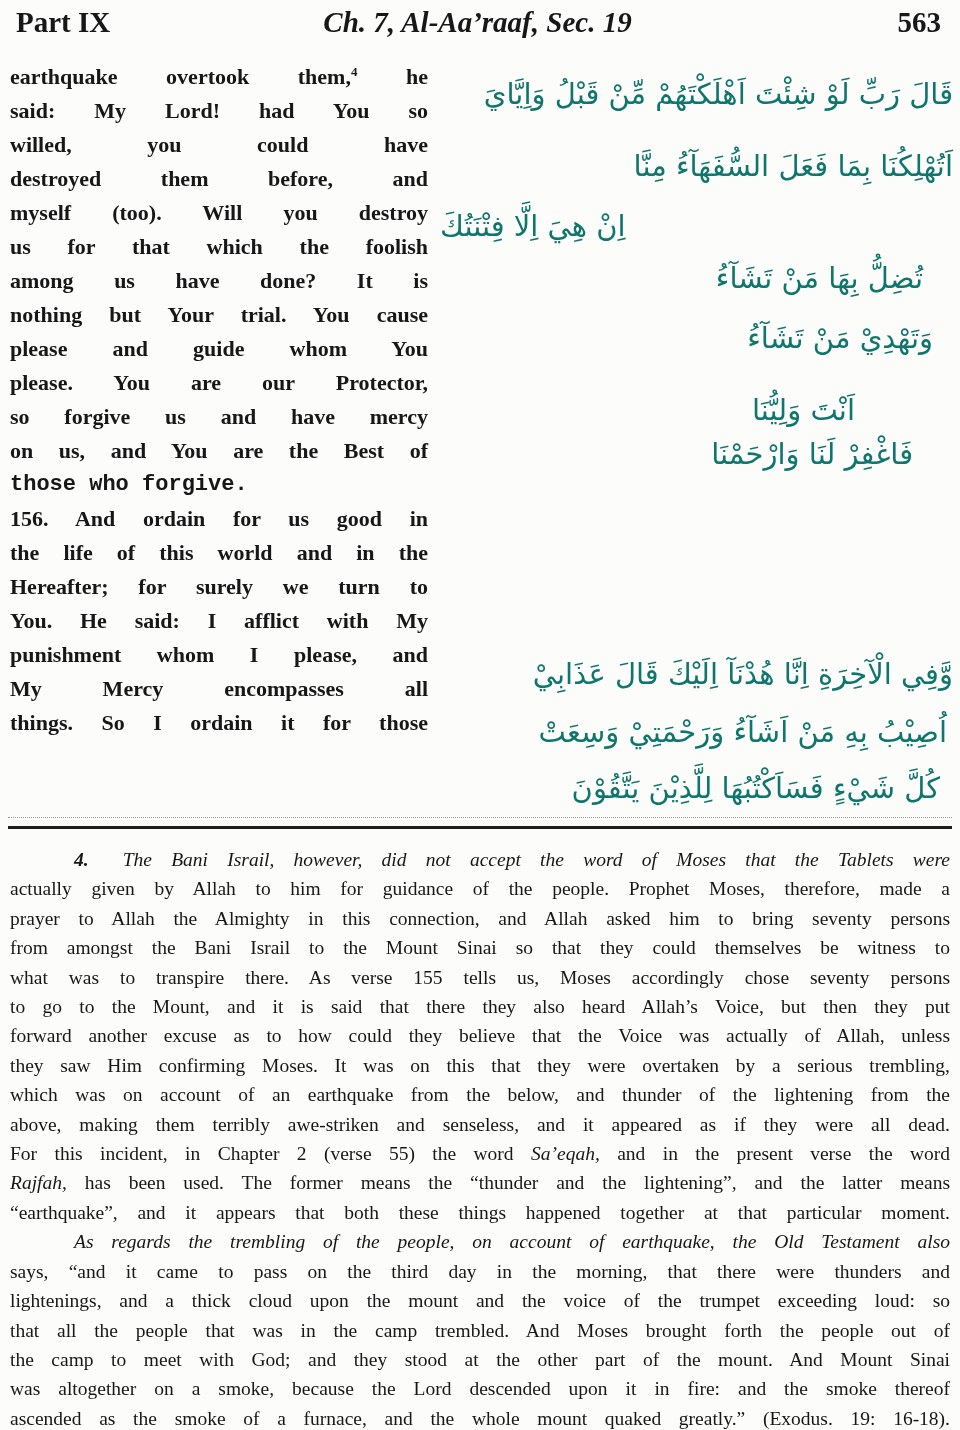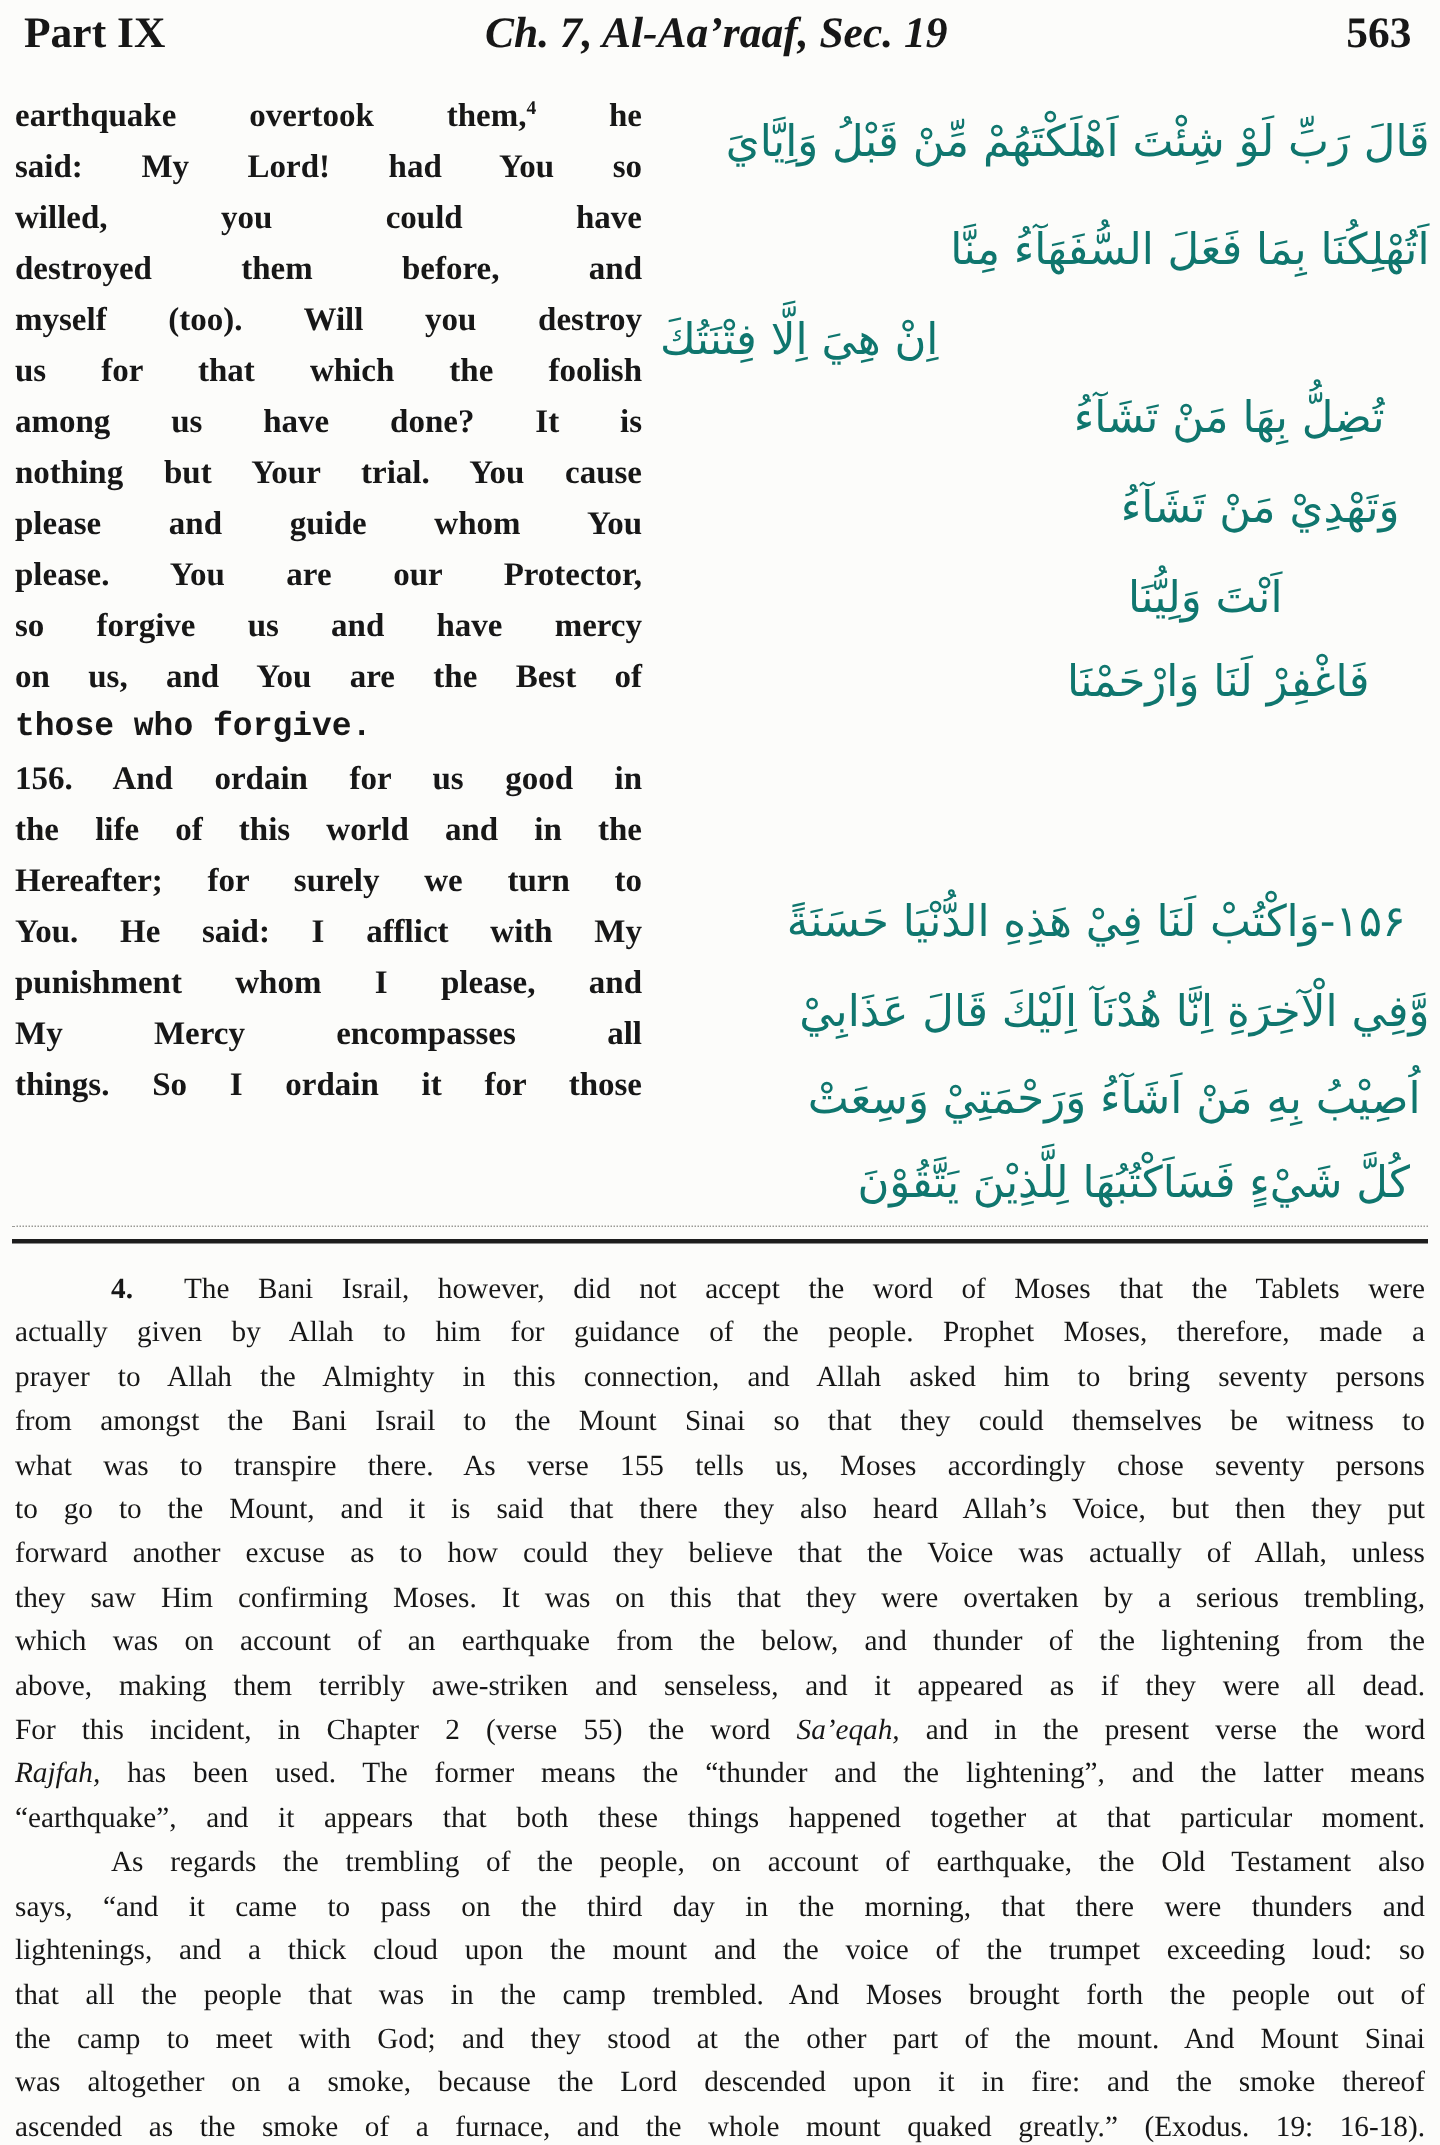--- a/index.html
+++ b/index.html
@@ -29,39 +29,39 @@
   .ar-line{
     position:absolute;white-space:nowrap;direction:rtl;
     font-family:"DejaVu Sans", sans-serif;font-weight:normal;
     font-size:29px;line-height:1.15;color:#0f766e;
   }
   .a155-1{top:20px;right:2px;}
   .a155-2{top:92px;right:2px;}
   .a155-3{top:152px;left:0px;}
   .a155-4{top:204px;right:32px;}
   .a155-5{top:264px;right:22px;}
-  .a155-6{top:324px;right:100px;text-align:right;}
+  .a155-6{top:336px;right:100px;text-align:right;}
   .a155-7{top:380px;right:42px;}
   .a155-8{top:438px;right:20px;}
   .a156-1{top:540px;right:18px;}
   .a156-2{top:600px;right:2px;}
   .a156-3{top:658px;right:8px;}
   .a156-4{top:714px;right:15px;}
 
   
   .rule-faint{position:absolute;left:8px;right:8px;top:817px;border-top:1px dotted #9a9a96;}
   .rule{position:absolute;left:8px;right:8px;top:826px;border-top:3px solid #1d1d1d;}
 
   
   .fn-block{position:absolute;left:10px;top:845px;width:940px;}
   .f-line{
     font-size:19.5px;line-height:29.4px;
     text-align:justify;text-align-last:justify;
   }
-  .findent{padding-left:64px;}
+  .findent{padding-left:64px;font-style:italic;}
   .fn-marker{font-weight:bold;margin-right:34px;}
   .it{font-style:italic;}
 </style>
 </head>
 <body>
 
 <div class="header">
   <span class="h-left">Part IX</span>
   <span class="h-center">Ch. 7, Al-Aa’raaf, Sec. 19</span>
   <span class="h-right">563</span>
@@ -95,21 +95,20 @@
 </div>
 
 <div class="ar-col">
   <div class="ar-line a155-1">قَالَ رَبِّ لَوْ شِئْتَ اَهْلَكْتَهُمْ مِّنْ قَبْلُ وَاِيَّايَ</div>
   <div class="ar-line a155-2">اَتُهْلِكُنَا بِمَا فَعَلَ السُّفَهَآءُ مِنَّا</div>
   <div class="ar-line a155-3">اِنْ هِيَ اِلَّا فِتْنَتُكَ</div>
   <div class="ar-line a155-4">تُضِلُّ بِهَا مَنْ تَشَآءُ</div>
   <div class="ar-line a155-5">وَتَهْدِيْ مَنْ تَشَآءُ</div>
   <div class="ar-line a155-6">اَنْتَ وَلِيُّنَا</div>
   <div class="ar-line a155-7">فَاغْفِرْ لَنَا وَارْحَمْنَا</div>
-  <div class="ar-line a156-1">۱۵۶-وَاكْتُبْ لَنَا فِيْ هَذِهِ الدُّنْيَا حَسَنَةً</div>
   <div class="ar-line a156-2">وَّفِي الْآخِرَةِ اِنَّا هُدْنَآ اِلَيْكَ قَالَ عَذَابِيْ</div>
   <div class="ar-line a156-3">اُصِيْبُ بِهِ مَنْ اَشَآءُ وَرَحْمَتِيْ وَسِعَتْ</div>
   <div class="ar-line a156-4">كُلَّ شَيْءٍ فَسَاَكْتُبُهَا لِلَّذِيْنَ يَتَّقُوْنَ</div>
 </div>
 
 <div class="rule-faint"></div>
 <div class="rule"></div>
 
 <div class="fn-block">
   <div>

